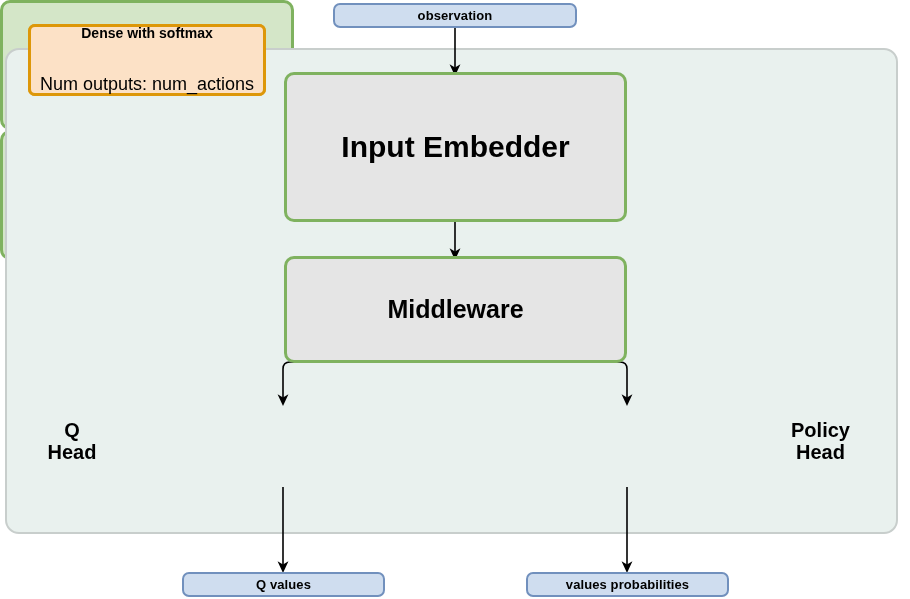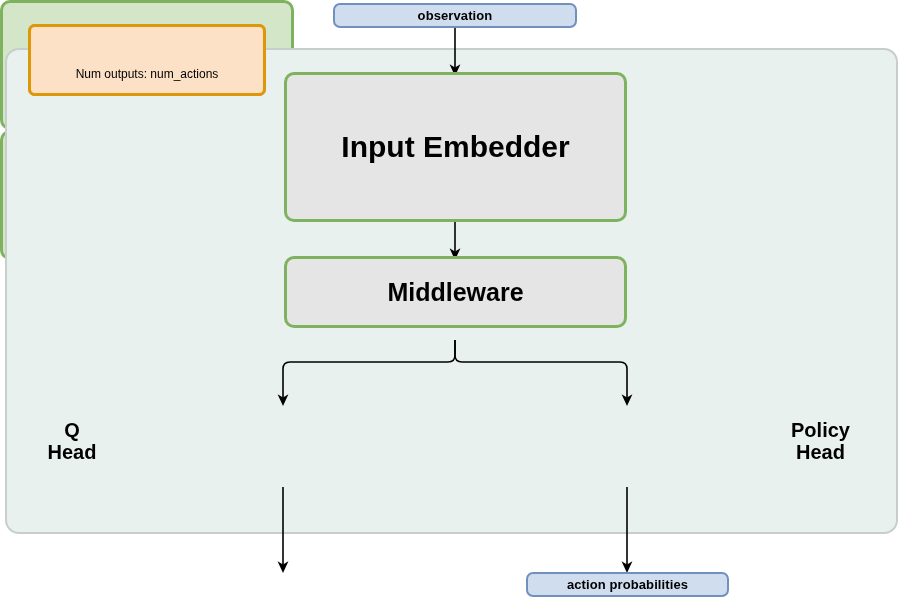--- a/index.html
+++ b/index.html
@@ -76,21 +76,21 @@
     border-radius: 7px;
     line-height: 1.35;
   }
   .orange-title {
     font-size: 14px;
     font-weight: bold;
     color: #000;
     display: block;
   }
   .orange-sub {
-    font-size: 12px;
+    font-size: 18px;
     font-weight: normal;
     color: #000;
     display: block;
     margin-top: 29px;
   }
 
   
   .side-label {
     position: absolute;
     font-size: 20px;
@@ -137,41 +137,45 @@
   </svg>
 
   <div class="box io-box" style="left:333px; top:3px; width:244px; height:25px;">
     <span>observation</span>
   </div>
 
   <div class="box green-module large" style="left:284px; top:72px; width:343px; height:150px;">
     <span>Input Embedder</span>
   </div>
 
-  <div class="box green-module medium" style="left:284px; top:256px; width:343px; height:72px;">
+  <div class="box green-module medium" style="left:284px; top:256px; width:343px; height:107px;">
     <span>Middleware</span>
   </div>
 
   <div class="head-wrap" style="left:136px; top:386px; width:294px; height:130px;">
     <div class="box orange-box" style="left:28px; top:24px; width:238px; height:72px; position:absolute;">
       <span class="orange-title">Dense</span>
       <span class="orange-sub">Num outputs: num_actions</span>
     </div>
   </div>
 
   <div class="side-label" style="left:22px; top:419px; width:100px;">Q
 Head</div>
 
   <div class="head-wrap" style="left:480px; top:386px; width:294px; height:130px;">
     <div class="box orange-box" style="left:28px; top:24px; width:238px; height:72px; position:absolute;">
+      <span class="orange-title">Dense with softmax</span>
       <span class="orange-sub">Num outputs: num_actions</span>
     </div>
   </div>
 
   <div class="side-label" style="left:768px; top:419px; width:105px;">Policy
 Head</div>
 
+  <div class="box io-box" style="left:182px; top:572px; width:203px; height:25px;">
+    <span>Q values</span>
+  </div>
 
   <div class="box io-box" style="left:526px; top:572px; width:203px; height:25px;">
-    <span>action probabilities</span>
+    <span>values probabilities</span>
   </div>
 
 </div>
 
 </body></html>

